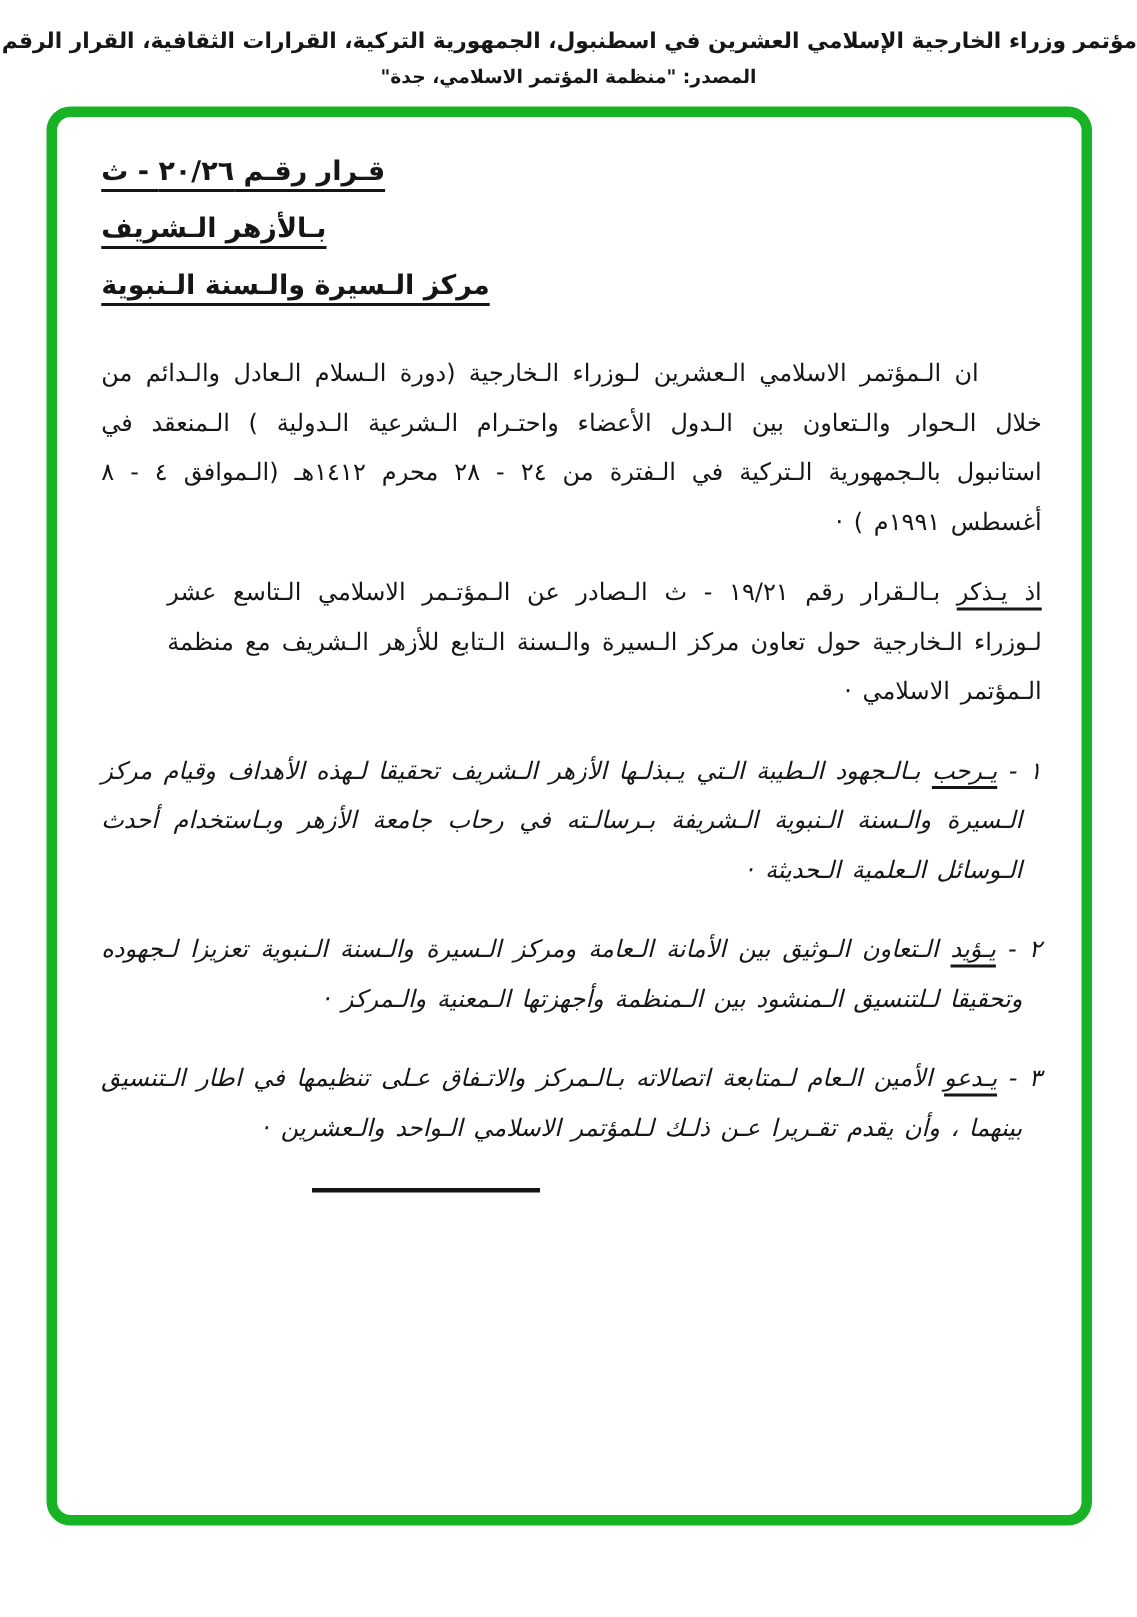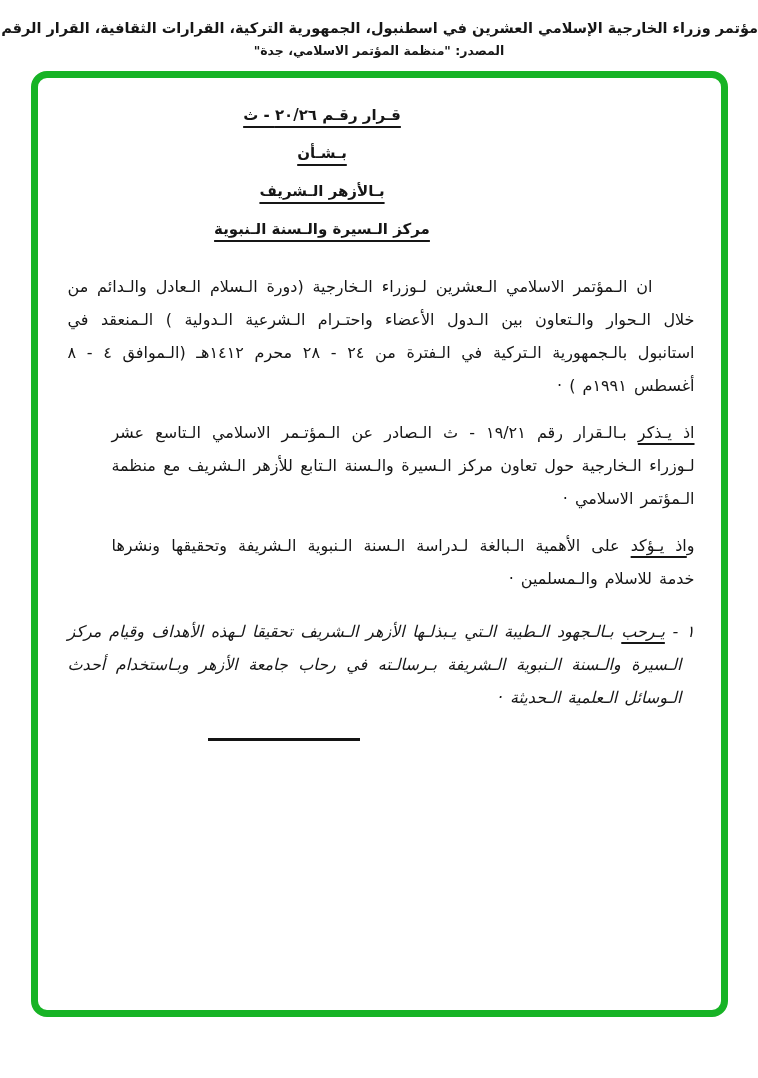--- a/index.html
+++ b/index.html
@@ -25,22 +25,22 @@
     margin:13px auto 0;
     box-sizing:border-box;
     border:7px solid #17b325;
     border-radius:16px;
     padding:12px 26px 26px 30px;
     background:#ffffff;
     min-height:946px;
   }
   .title-block{
     margin:6px 118px 0 0;
-    text-align:center;
-    font-size:15px;
+    text-align:left;
+    font-size:18px;
     font-weight:700;
     line-height:38px;
   }
   .title-line{
     text-decoration:underline;
     text-underline-offset:6px;
     text-decoration-thickness:1.5px;
   }
   .para{
     font-size:16px;
@@ -76,34 +76,38 @@
 
   <div class="header">
     <div class="h1">مؤتمر وزراء الخارجية الإسلامي العشرين في اسطنبول، الجمهورية التركية، القرارات الثقافية، القرار الرقم ٢٠/٢٦-ث</div>
     <div class="h2">المصدر: "منظمة المؤتمر الاسلامي، جدة"</div>
   </div>
 
   <div class="doc-frame" style="border-color: rgb(23, 179, 37);">
 
     <div class="title-block">
       <div><span class="title-line">قـرار رقـم ٢٠/٢٦ - ث</span></div>
-      <div><span class="title-line">بـشـأن</span></div>
       <div><span class="title-line">بـالأزهر الـشريف</span></div>
       <div><span class="title-line">مركز الـسيرة والـسنة الـنبوية</span></div>
     </div>
 
     <div class="para p1"><span>ان الـمؤتمر الاسلامي الـعشرين لـوزراء الـخارجية (دورة الـسلام الـعادل والـدائم من خلال الـحوار والـتعاون بين الـدول الأعضاء واحتـرام الـشرعية الـدولية ) الـمنعقد في استانبول بالـجمهورية الـتركية في الـفترة من ٢٤ - ٢٨ محرم ١٤١٢هـ (الـموافق ٤ - ٨ أغسطس ١٩٩١م ) ·</span></div>
 
     <div class="para p"><span class="u">اذ يـذكر</span><span> بـالـقرار رقم ١٩/٢١ - ث الـصادر عن الـمؤتـمر الاسلامي الـتاسع عشر لـوزراء الـخارجية حول تعاون مركز الـسيرة والـسنة الـتابع للأزهر الـشريف مع منظمة الـمؤتمر الاسلامي ·</span></div>
 
-    <div class="para p"><span>و</span><span class="u">اذ يـؤكد</span><span> على الأهمية الـبالغة لـدراسة الـسنة الـنبوية الـشريفة وتحقيقها ونشرها خدمة للاسلام والـمسلمين ·</span></div>
 
     <div class="para item">
       <span class="marker">١ - </span><span><span class="u">يـرحب</span><span> بـالـجهود الـطيبة الـتي يـبذلـها الأزهر الـشريف تحقيقا لـهذه الأهداف وقيام مركز الـسيرة والـسنة الـنبوية الـشريفة بـرسالـته في رحاب جامعة الأزهر وبـاستخدام أحدث الـوسائل الـعلمية الـحديثة ·</span></span>
     </div>
 
+    <div class="para item">
+      <span class="marker">٢ - </span><span><span class="u">يـؤيد</span><span> الـتعاون الـوثيق بين الأمانة الـعامة ومركز الـسيرة والـسنة الـنبوية تعزيزا لـجهوده وتحقيقا لـلتنسيق الـمنشود بين الـمنظمة وأجهزتها الـمعنية والـمركز ·</span></span>
+    </div>
 
+    <div class="para item">
+      <span class="marker">٣ - </span><span><span class="u">يـدعو</span><span> الأمين الـعام لـمتابعة اتصالاته بـالـمركز والاتـفاق عـلى تنظيمها في اطار الـتنسيق بينهما ، وأن يقدم تقـريرا عـن ذلـك لـلمؤتمر الاسلامي الـواحد والـعشرين ·</span></span>
+    </div>
 
     <div class="end-rule"></div>
 
   </div>
 
 </div>
 
 </body></html>

